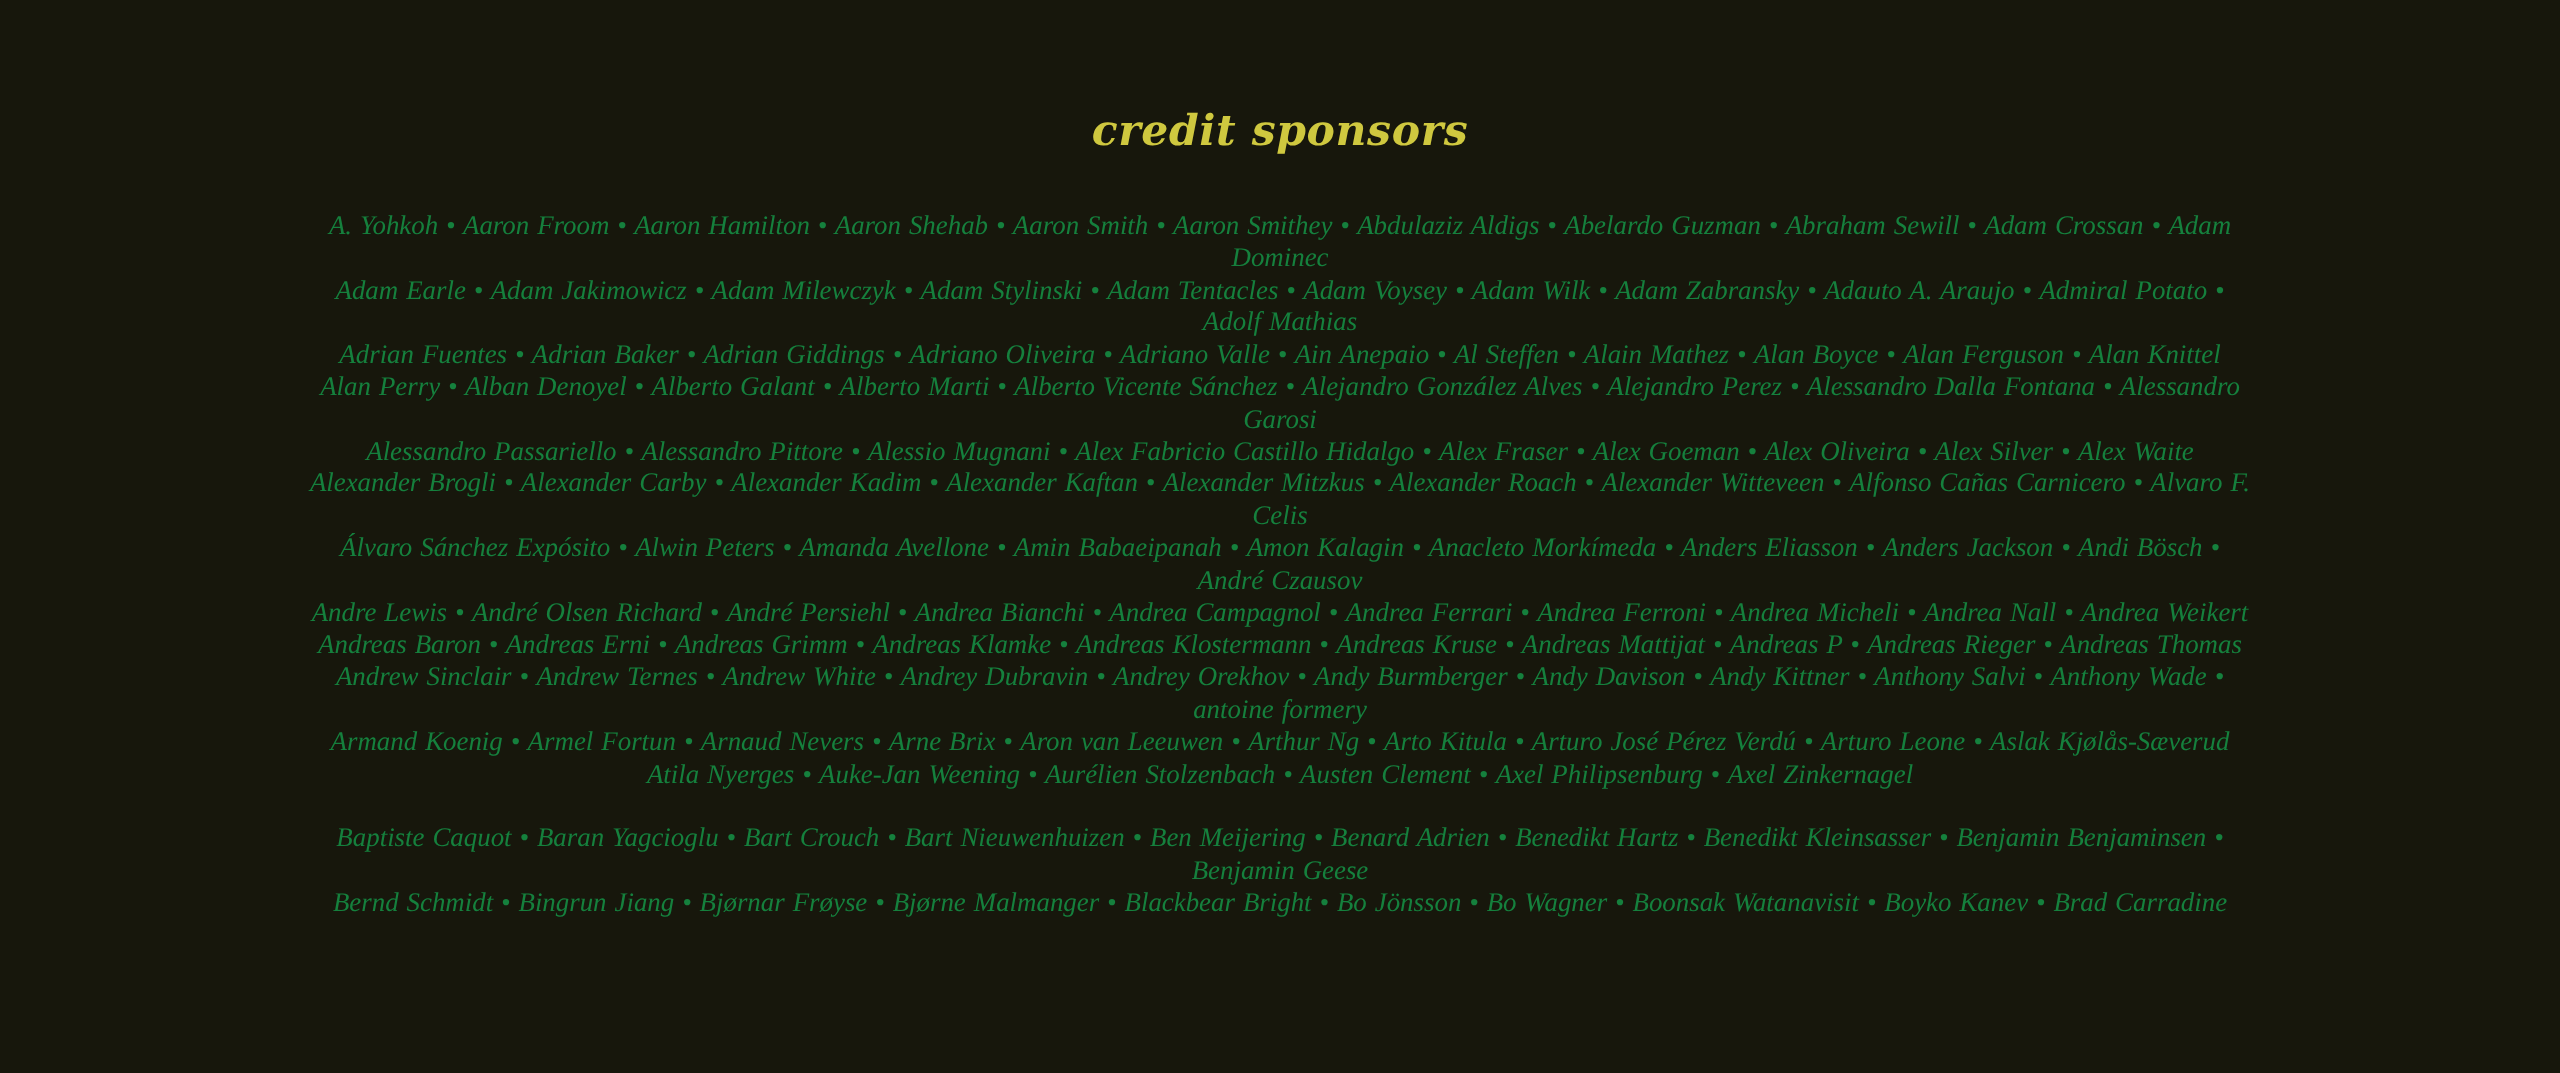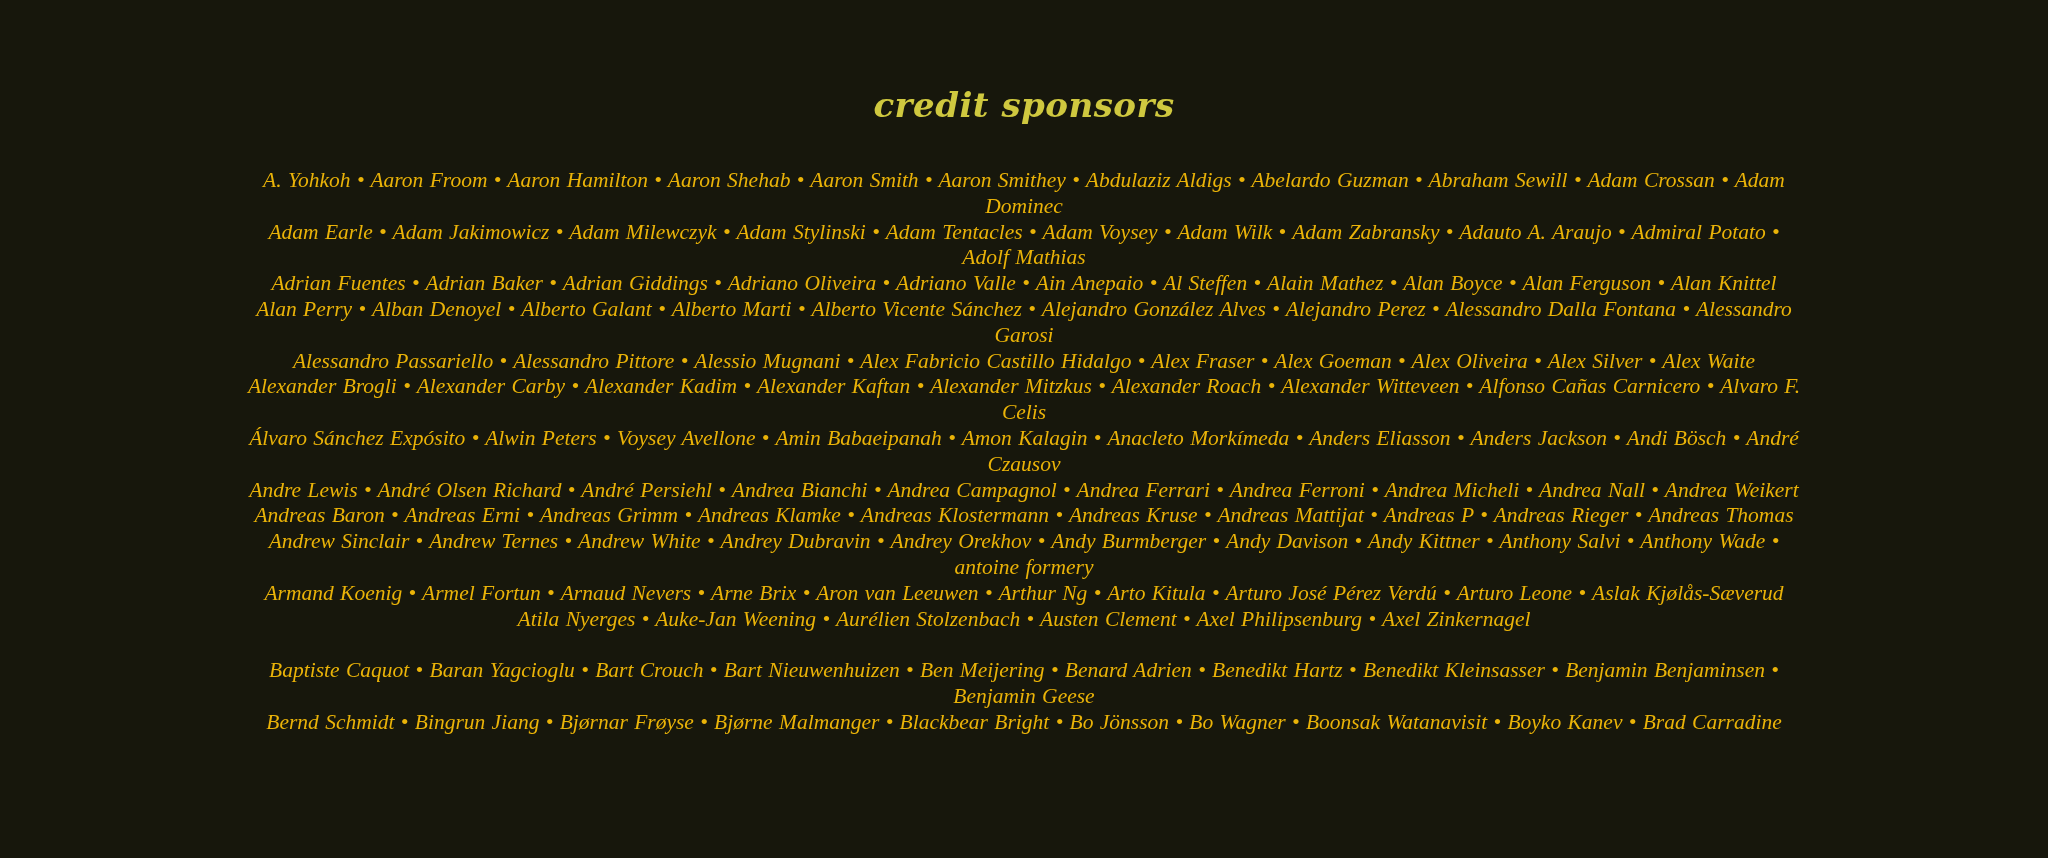--- a/index.html
+++ b/index.html
@@ -35,21 +35,21 @@
   .credits {
     margin: 0 auto;
     padding-top: 46px;
     width: 1560px;
   }
   .group {
     text-align: center;
     font-style: italic;
     font-size: 21.5px;
     line-height: 25.8px;
-    color: #eab308;
+    color: #15803d;
     margin-bottom: 26px;
     word-spacing: 1px;
   }
   .group:last-child { margin-bottom: 0; }
 </style>
 </head>
 <body>
 
 <div class="page">
 
@@ -57,21 +57,21 @@
 
   <div class="credits">
 
     <div class="group">
       <div>A. Yohkoh • Aaron Froom • Aaron Hamilton • Aaron Shehab • Aaron Smith • Aaron Smithey • Abdulaziz Aldigs • Abelardo Guzman • Abraham Sewill • Adam Crossan • Adam Dominec</div>
       <div>Adam Earle • Adam Jakimowicz • Adam Milewczyk • Adam Stylinski • Adam Tentacles • Adam Voysey • Adam Wilk • Adam Zabransky • Adauto A. Araujo • Admiral Potato • Adolf Mathias</div>
       <div>Adrian Fuentes • Adrian Baker • Adrian Giddings • Adriano Oliveira • Adriano Valle • Ain Anepaio • Al Steffen • Alain Mathez • Alan Boyce • Alan Ferguson • Alan Knittel</div>
       <div>Alan Perry • Alban Denoyel • Alberto Galant • Alberto Marti • Alberto Vicente Sánchez • Alejandro González Alves • Alejandro Perez • Alessandro Dalla Fontana • Alessandro Garosi</div>
       <div>Alessandro Passariello • Alessandro Pittore • Alessio Mugnani • Alex Fabricio Castillo Hidalgo • Alex Fraser • Alex Goeman • Alex Oliveira • Alex Silver • Alex Waite</div>
       <div>Alexander Brogli • Alexander Carby • Alexander Kadim • Alexander Kaftan • Alexander Mitzkus • Alexander Roach • Alexander Witteveen • Alfonso Cañas Carnicero • Alvaro F. Celis</div>
-      <div>Álvaro Sánchez Expósito • Alwin Peters • Voysey Avellone • Amin Babaeipanah • Amon Kalagin • Anacleto Morkímeda • Anders Eliasson • Anders Jackson • Andi Bösch • André Czausov</div>
+      <div>Álvaro Sánchez Expósito • Alwin Peters • Amanda Avellone • Amin Babaeipanah • Amon Kalagin • Anacleto Morkímeda • Anders Eliasson • Anders Jackson • Andi Bösch • André Czausov</div>
       <div>Andre Lewis • André Olsen Richard • André Persiehl • Andrea Bianchi • Andrea Campagnol • Andrea Ferrari • Andrea Ferroni • Andrea Micheli • Andrea Nall • Andrea Weikert</div>
       <div>Andreas Baron • Andreas Erni • Andreas Grimm • Andreas Klamke • Andreas Klostermann • Andreas Kruse • Andreas Mattijat • Andreas P • Andreas Rieger • Andreas Thomas</div>
       <div>Andrew Sinclair • Andrew Ternes • Andrew White • Andrey Dubravin • Andrey Orekhov • Andy Burmberger • Andy Davison • Andy Kittner • Anthony Salvi • Anthony Wade • antoine formery</div>
       <div>Armand Koenig • Armel Fortun • Arnaud Nevers • Arne Brix • Aron van Leeuwen • Arthur Ng • Arto Kitula • Arturo José Pérez Verdú • Arturo Leone • Aslak Kjølås-Sæverud</div>
       <div>Atila Nyerges • Auke-Jan Weening • Aurélien Stolzenbach • Austen Clement • Axel Philipsenburg • Axel Zinkernagel</div>
     </div>
 
     <div class="group">
       <div>Baptiste Caquot • Baran Yagcioglu • Bart Crouch • Bart Nieuwenhuizen • Ben Meijering • Benard Adrien • Benedikt Hartz • Benedikt Kleinsasser • Benjamin Benjaminsen • Benjamin Geese</div>
       <div>Bernd Schmidt • Bingrun Jiang • Bjørnar Frøyse • Bjørne Malmanger • Blackbear Bright • Bo Jönsson • Bo Wagner • Boonsak Watanavisit • Boyko Kanev • Brad Carradine</div>

